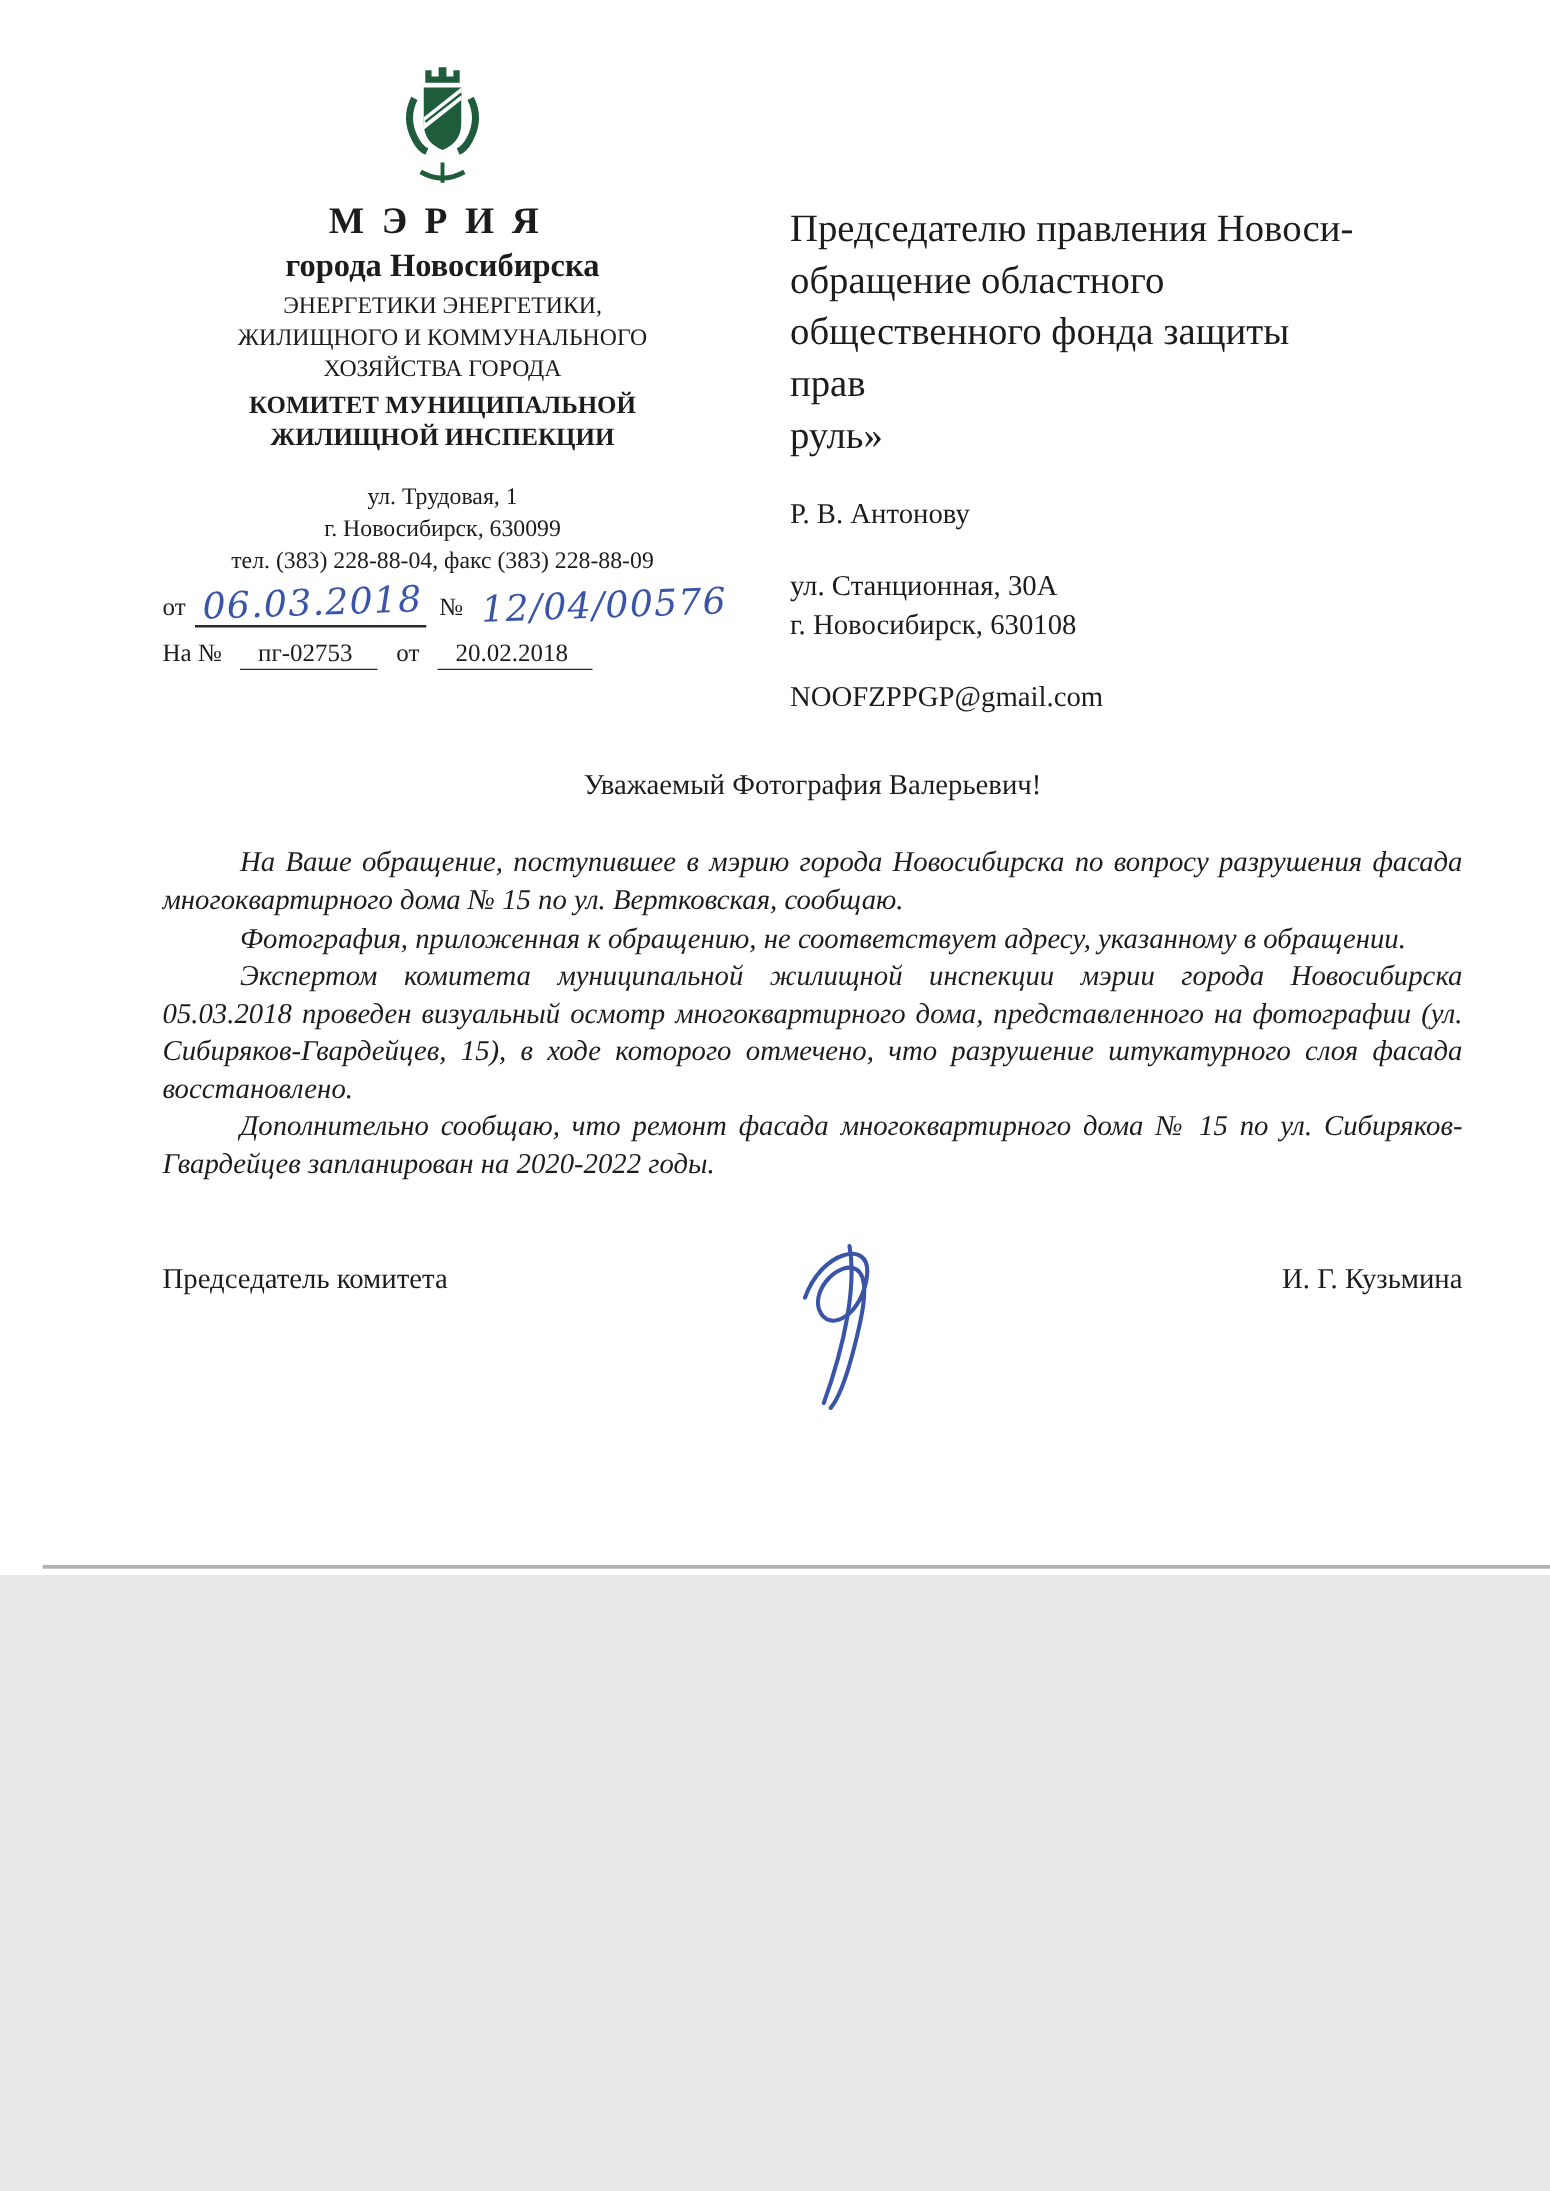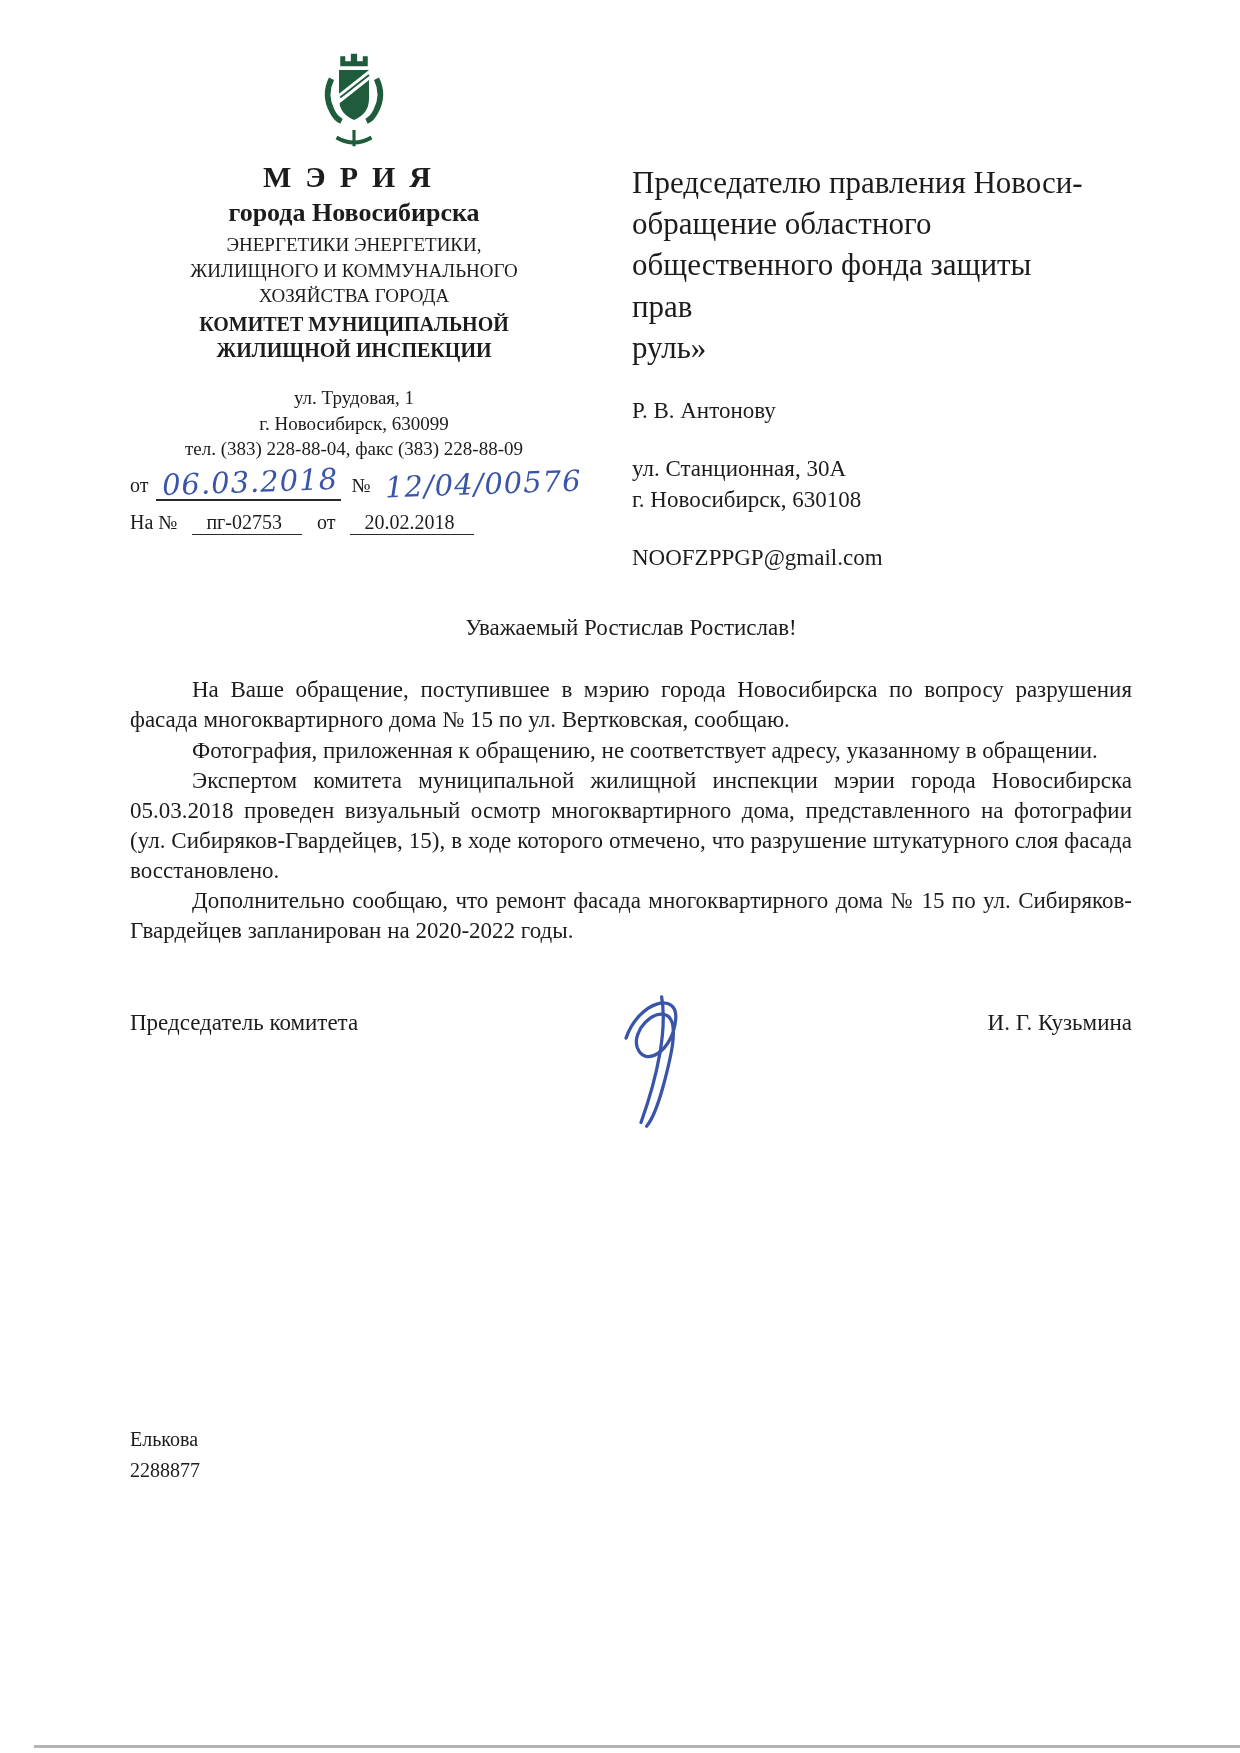--- a/index.html
+++ b/index.html
@@ -1,20 +1,20 @@
 <!DOCTYPE html>
 <html><head>
 <meta charset="utf-8">
 <style>
   * { margin:0; padding:0; box-sizing:border-box; }
   html,body { background:#e8e8e8; }
   body { font-family:"Liberation Serif", serif; color:#1c1c1c; }
   .page {
-    position:relative; width:1240px; height:1753px; margin:0 auto;
-    background:#ffffff; padding:50px 108px 0 130px; overflow:hidden;
+    position:relative; width:1240px; height:1260px; margin:0 auto;
+    background:#ffffff; padding:50px 70px 0 130px; overflow:hidden;
   }
   .letterhead { display:flex; align-items:flex-start; }
   .left-col { width:448px; flex:0 0 auto; text-align:center; }
   .right-col { width:452px; margin-left:54px; padding-top:112px; text-align:left; }
 
   .emblem-wrap { height:100px; margin-bottom:10px; }
   .org-title-1 { font-size:30px; font-weight:bold; letter-spacing:14px; margin-top:4px; }
   .org-title-2 { font-size:26px; font-weight:bold; margin-top:4px; }
   .org-dept   { font-size:19px; line-height:1.35; margin-top:4px; }
   .org-comm   { font-size:20px; font-weight:bold; line-height:1.3; margin-top:2px; }
@@ -35,21 +35,21 @@
   .reply-line .val { border-bottom:1.5px solid #2a2a2a; padding:0 20px 1px 14px; margin:0 10px; }
 
   .right-col .r-line { font-size:31px; line-height:1.33; }
   .r-name  { font-size:23px; margin-top:30px; }
   .r-addr  { font-size:23px; line-height:1.33; margin-top:30px; }
   .r-email { font-size:23px; margin-top:30px; }
 
   .salutation { text-align:center; font-size:23px; margin-top:44px; }
 
   .letter-body { margin-top:34px; font-size:23px; line-height:1.31; text-align:justify; }
-  .letter-body p { text-indent:62px; margin:0; }
+  .letter-body p { text-indent:62px; margin:0;font-style:italic; }
 
   .sig-row {
     position:relative; margin-top:64px; display:flex;
     justify-content:space-between; font-size:23px;
   }
   .sig-scribble { position:absolute; left:47%; top:-30px; width:110px; height:150px; }
 
   .footer { position:absolute; left:130px; top:1424px; font-size:20px; line-height:1.55; }
 
   .scan-edge { position:absolute; left:34px; right:0; bottom:5px; height:3px; background:#b3b3b3; }
@@ -116,21 +116,21 @@
       <div class="r-name">Р. В. Антонову</div>
       <div class="r-addr">
         <div>ул. Станционная, 30А</div>
         <div>г. Новосибирск, 630108</div>
       </div>
       <div class="r-email">NOOFZPPGP@gmail.com</div>
     </div>
 
   </div>
 
-  <div class="salutation">Уважаемый Ростислав Ростислав!</div>
+  <div class="salutation">Уважаемый Фотография Валерьевич!</div>
 
   <div class="letter-body">
     <p>На Ваше обращение, поступившее в  мэрию города Новосибирска по вопросу  разрушения фасада многоквартирного  дома  №  15 по ул. Вертковская, сообщаю.</p>
     <p>Фотография, приложенная к обращению, не соответствует адресу, указанному в обращении.</p>
     <p>Экспертом комитета муниципальной жилищной инспекции мэрии города Новосибирска 05.03.2018 проведен визуальный осмотр многоквартирного  дома, представленного на  фотографии (ул. Сибиряков-Гвардейцев, 15), в ходе которого отмечено, что разрушение штукатурного слоя фасада восстановлено.</p>
     <p>Дополнительно сообщаю, что ремонт фасада многоквартирного дома № 15 по ул. Сибиряков-Гвардейцев запланирован на 2020-2022 годы.</p>
   </div>
 
   <div class="sig-row">
     <span>Председатель комитета</span>

